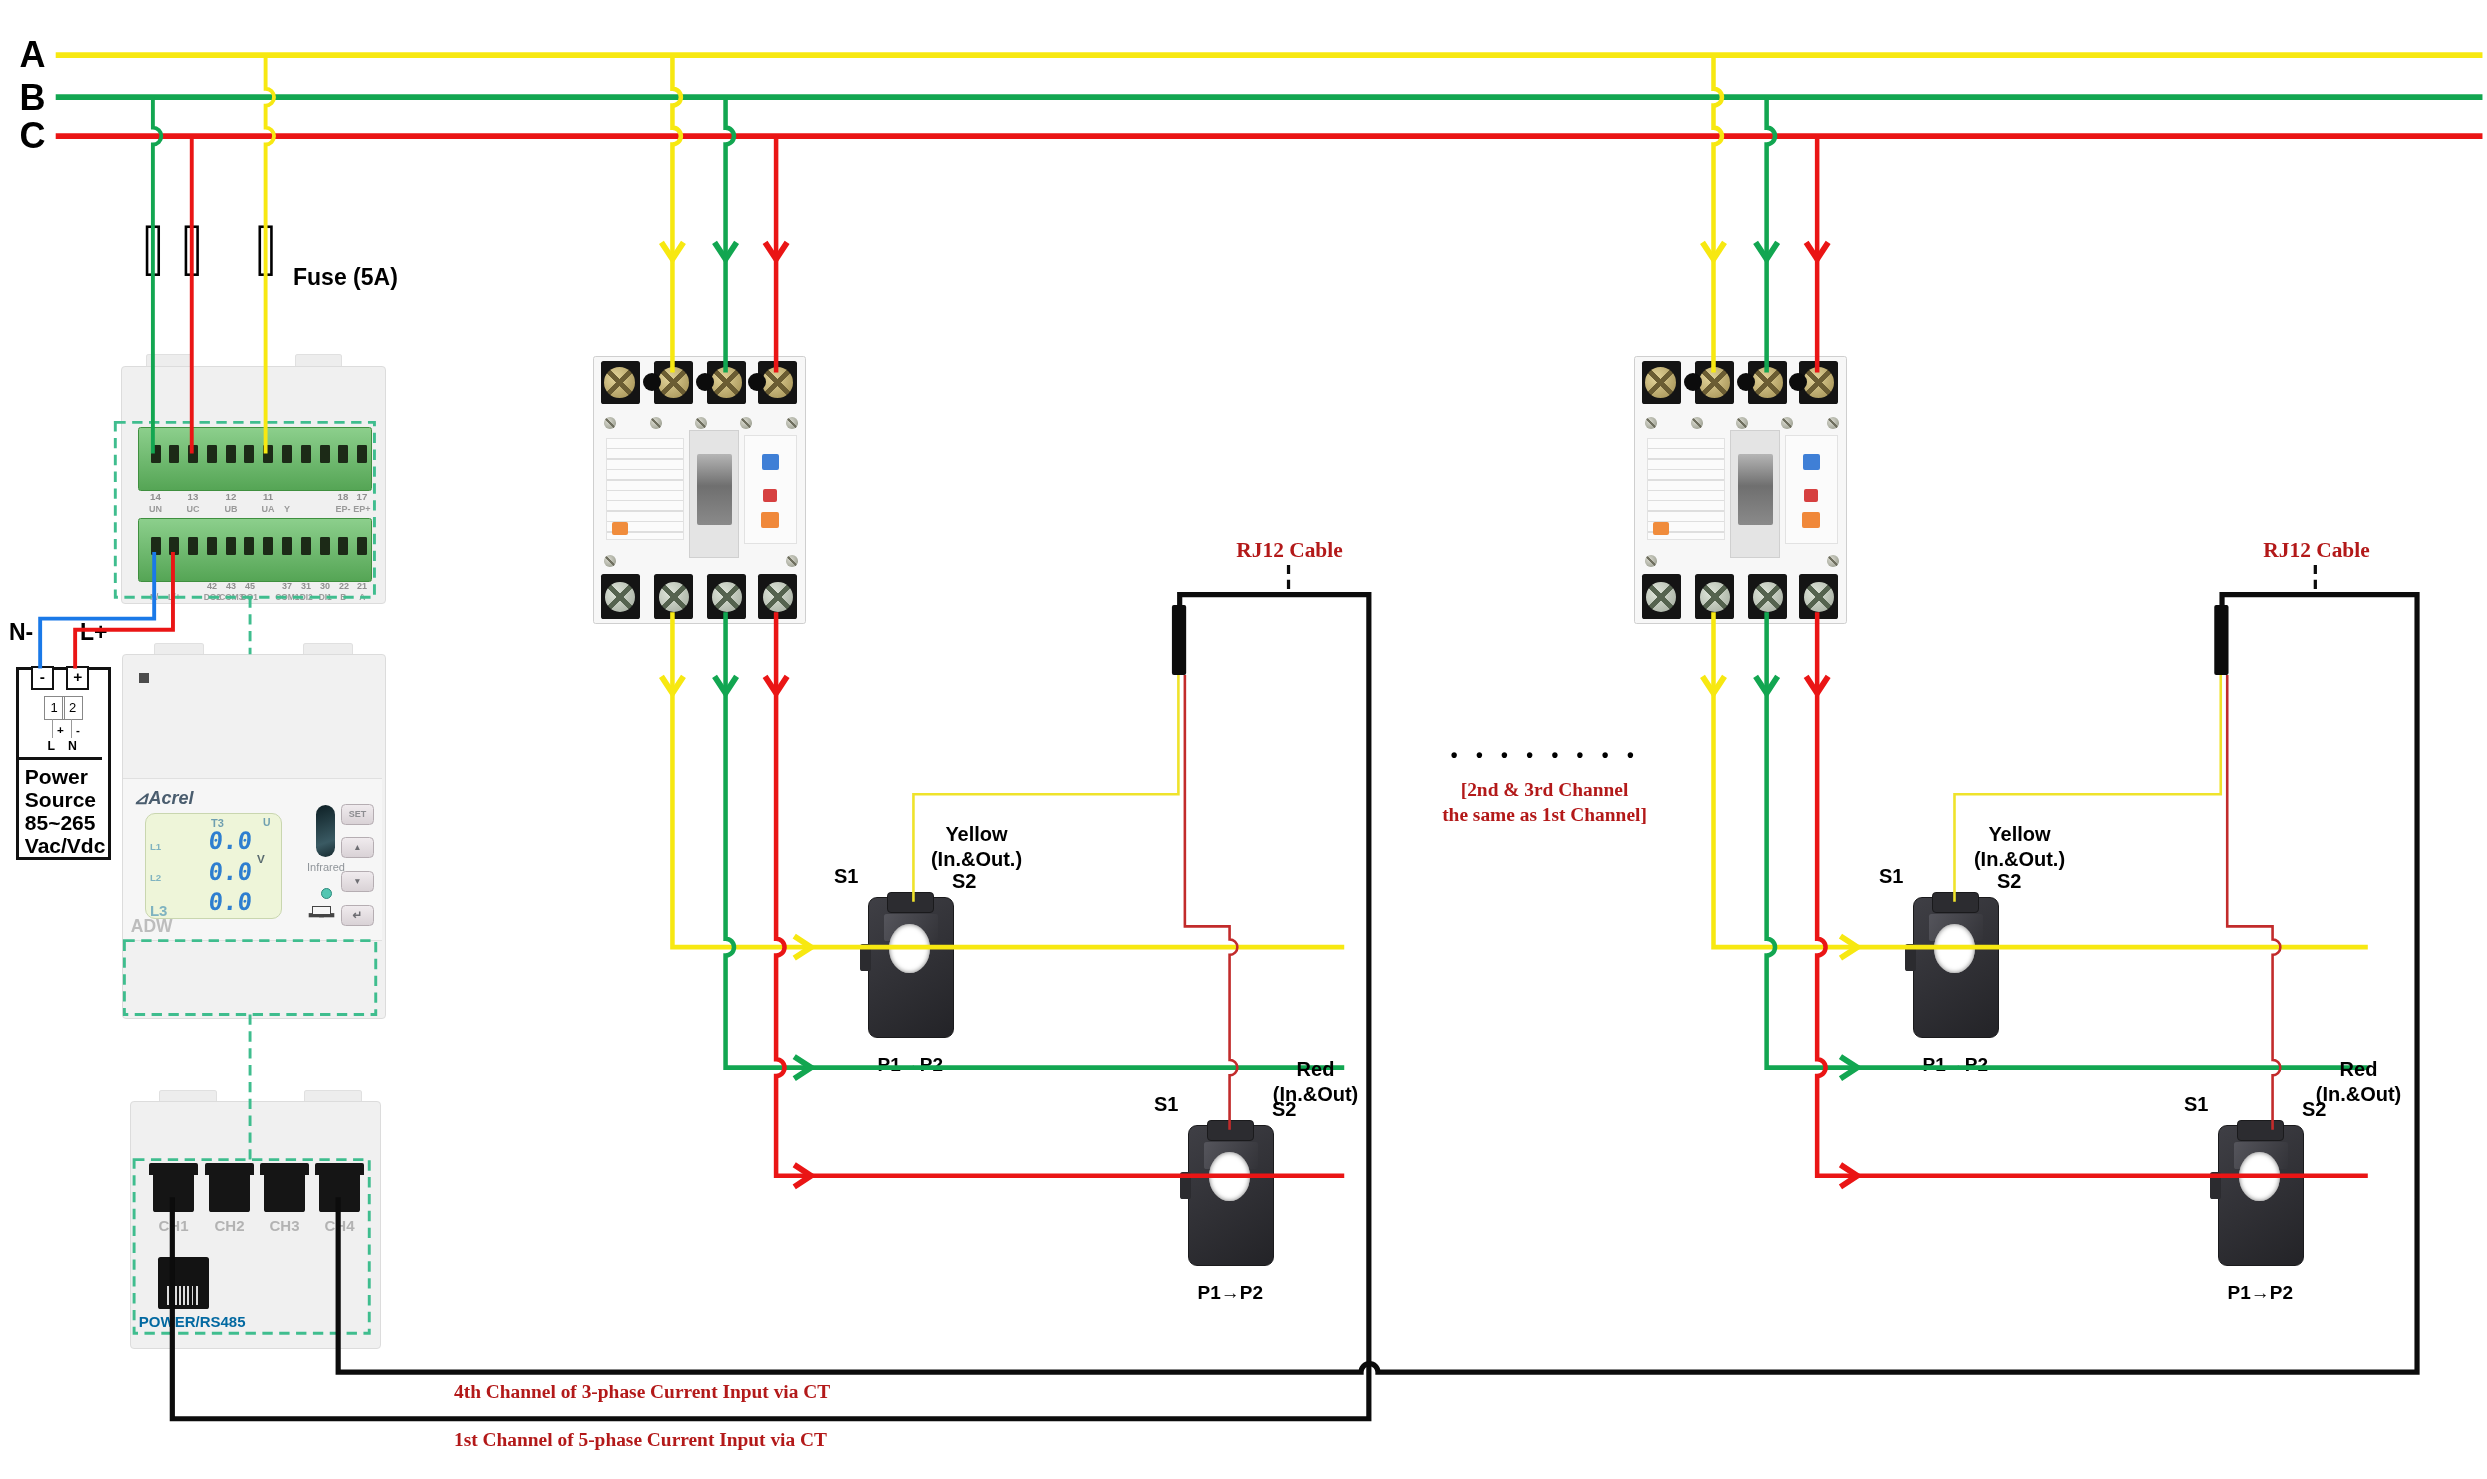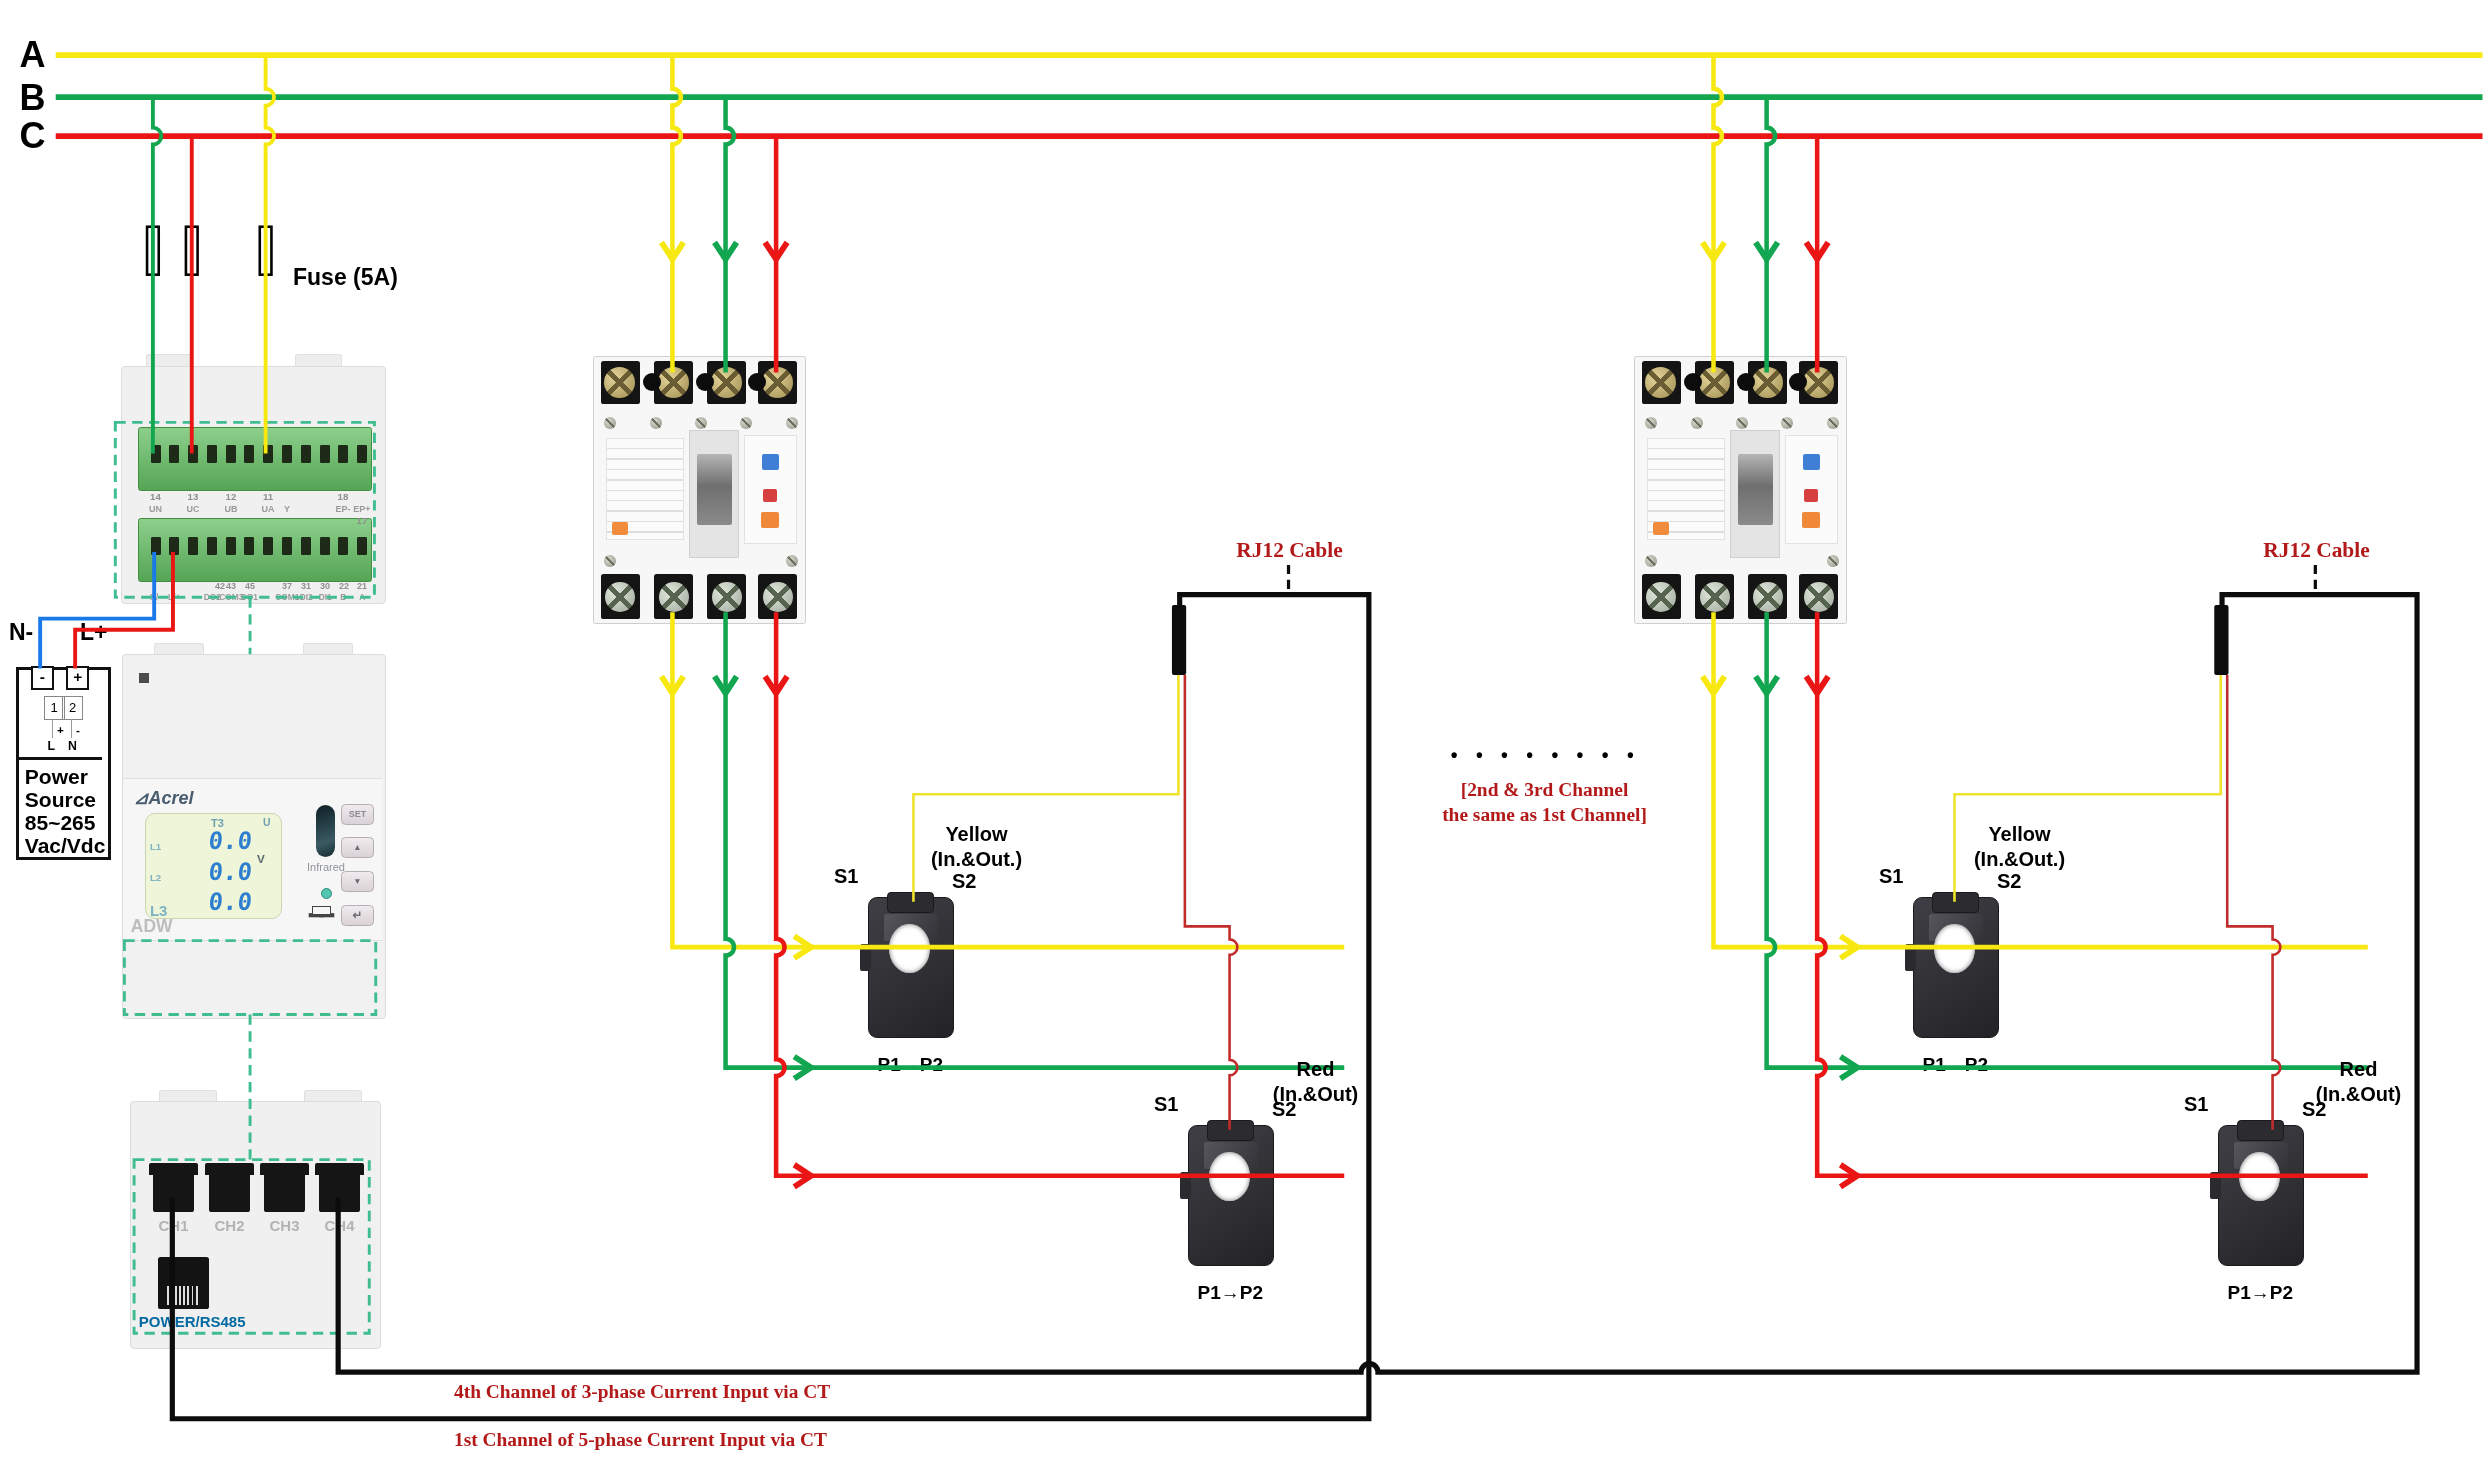--- a/index.html
+++ b/index.html
@@ -90,26 +90,26 @@
     <div class="tnum" style="left:53px;top:124px;">13</div>
     <div class="tname" style="left:53px;top:137px;">UC</div>
     <div class="tnum" style="left:91px;top:124px;">12</div>
     <div class="tname" style="left:91px;top:137px;">UB</div>
     <div class="tnum" style="left:128px;top:124px;">11</div>
     <div class="tname" style="left:128px;top:137px;">UA</div>
     <div class="tnum" style="left:147px;top:124px;"></div>
     <div class="tname" style="left:147px;top:137px;">Y</div>
     <div class="tnum" style="left:203px;top:124px;">18</div>
     <div class="tname" style="left:203px;top:137px;">EP-</div>
-    <div class="tnum" style="left:222px;top:124px;margin-top:24px;">17</div>
+    <div class="tnum" style="left:222px;top:124px;">17</div>
     <div class="tname" style="left:222px;top:137px;">EP+</div>
 
     <div class="tname2" style="left:19.4px;top:225px;">N/-</div>
     <div class="tname2" style="left:38px;top:225px;">L/+</div>
-    <div class="tnum2" style="left:87px;top:214px;">42</div>
+    <div class="tnum2" style="left:79px;top:214px;">42</div>
     <div class="tname2" style="left:76px;top:225px;">DO2</div>
     <div class="tnum2" style="left:98px;top:214px;">43</div>
     <div class="tname2" style="left:95px;top:225px;">COM3</div>
     <div class="tnum2" style="left:117px;top:214px;">45</div>
     <div class="tname2" style="left:113px;top:225px;">DO1</div>
     <div class="tnum2" style="left:154px;top:214px;">37</div>
     <div class="tname2" style="left:151px;top:225px;">COM1</div>
     <div class="tnum2" style="left:173px;top:214px;">31</div>
     <div class="tname2" style="left:170px;top:225px;">DI2</div>
     <div class="tnum2" style="left:192px;top:214px;">30</div>

